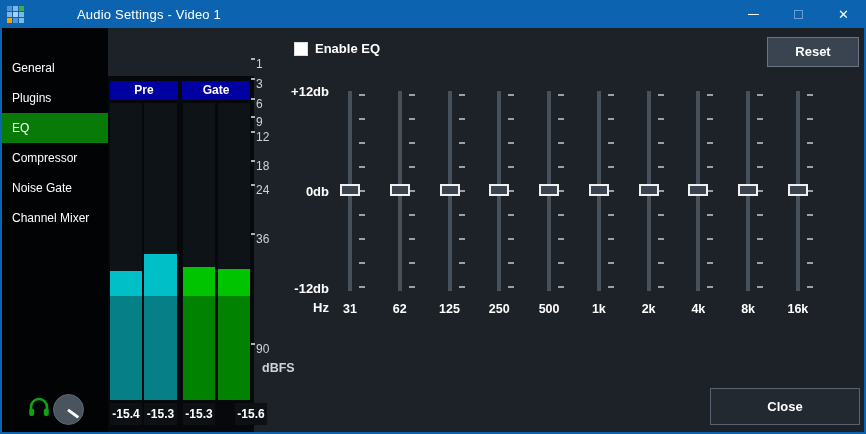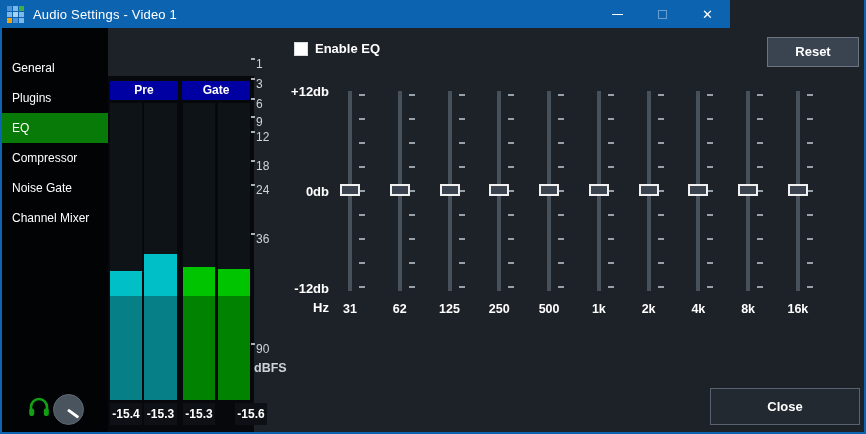--- a/index.html
+++ b/index.html
@@ -7,22 +7,22 @@
   body { font-family:"Liberation Sans","DejaVu Sans",sans-serif; }
 
   .window {
     position:relative; width:866px; height:434px; overflow:hidden;
     background:#1d2228;
     border-left:2px solid #0c64b0; border-right:2px solid #0c64b0; border-bottom:2px solid #0c64b0;
   }
 
   
   .titlebar {
-    position:absolute; left:-2px; top:0; width:730px; height:28px;
-    background:#0c64b0; display:flex; align-items:center;
+    position:absolute; left:-2px; top:0; width:866px; height:28px;
+    background:#0c64b0; display:flex; align-items:center;gap:44px;
   }
   .app-icon { width:17px; height:17px; margin-left:7px; display:grid;
     grid-template-columns:repeat(3,5px); grid-template-rows:repeat(3,5px); gap:1px; }
   .app-icon span { display:block; }
   .title-text { color:#fff; font-size:13px; margin-left:9px; letter-spacing:.2px; }
   .win-controls { position:absolute; right:0; top:0; height:28px; display:flex; }
   .win-btn { width:45px; height:28px; display:flex; align-items:center; justify-content:center; color:#fff; font-size:12px; }
   .min-glyph { width:11px; height:1px; background:#fff; display:block; }
   .max-glyph { width:9px; height:9px; border:1px solid rgba(180,205,235,.55); display:block; }
   .close-glyph { font-size:13px; color:#fff; line-height:1; }
@@ -37,21 +37,21 @@
   .meter-panel { position:absolute; left:106px; top:28px; width:146px; height:356px; background:#06080b;margin-top:48px; }
   .meter-header { position:absolute; top:5px; height:19px; width:68px; background:#0000a2;
     color:#fff; font-size:12px; font-weight:bold; text-align:center; line-height:19px; }
   .meter-col { position:absolute; top:27px; height:297px; background:#0e1318; }
   .bar { position:absolute; left:0; width:100%; }
   .meter-value { position:absolute; top:327px; height:22px; background:#0d1116; color:#fff;
     font-size:12px; font-weight:bold; text-align:center; line-height:22px; }
 
   .scale-num { position:absolute; left:254px; width:26px; color:#ced3d8; font-size:12px; line-height:13px; }
   .scale-num::before { content:""; position:absolute; left:-5px; top:0; width:4px; height:2px; background:#aab1b8; }
-  .dbfs-label { position:absolute; left:252px; top:361px; color:#ced3d8; font-size:12.5px; font-weight:600; }
+  .dbfs-label { position:absolute; left:252px; top:361px; color:#ced3d8; font-size:12.5px; font-weight:600;padding-left:8px; }
 
   
   .enable-eq { position:absolute; left:292px; top:41px; display:flex; align-items:center; cursor:default; }
   .checkbox { width:14px; height:14px; background:#fff; border:1px solid #d9dde1; display:inline-block; }
   .enable-eq-text { color:#fff; font-size:13px; font-weight:bold; margin-left:7px; }
 
   .btn { color:#fff; font-size:13px; font-weight:bold; text-align:center; cursor:default; }
   .reset-btn { position:absolute; left:765px; top:37px; width:92px; height:30px; line-height:28px;
     background:#3a4450; border:1px solid #6b7480; }
   .close-btn { position:absolute; left:708px; top:388px; width:150px; height:37px; line-height:35px;

